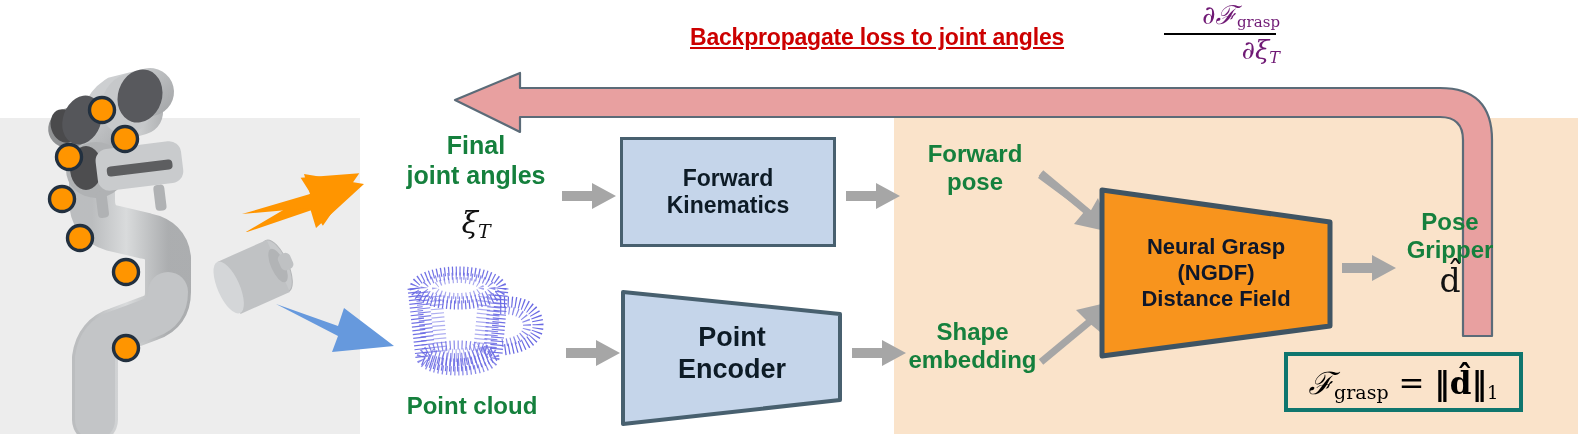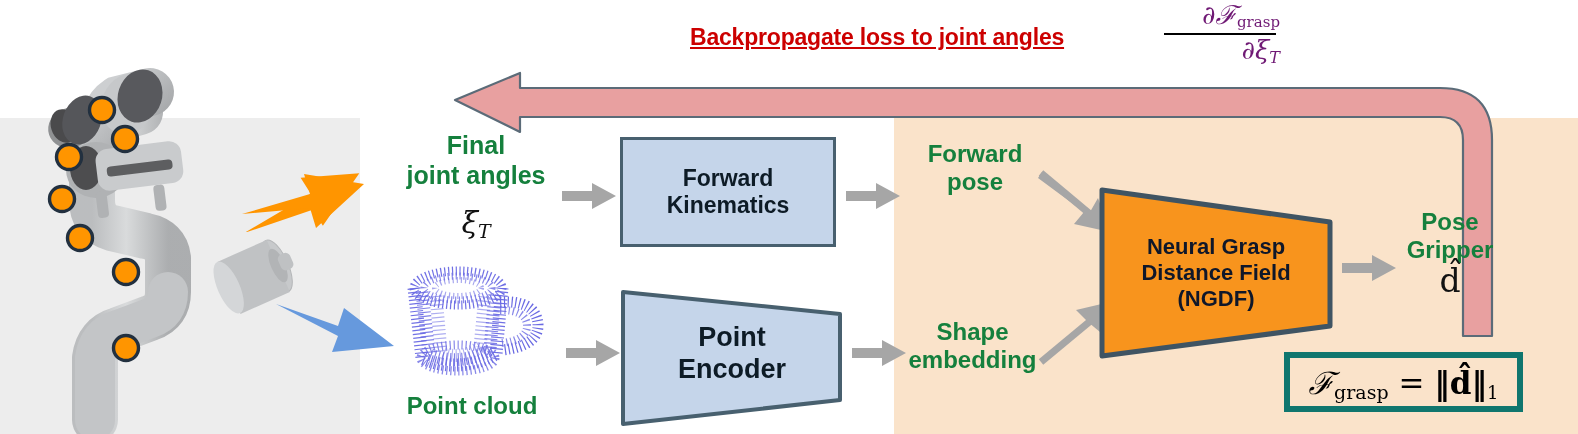--- a/index.html
+++ b/index.html
@@ -37,21 +37,21 @@
   
   #fk-box{left:620px;top:137px;width:216px;height:110px;background:#c5d5ea;
           border:3px solid #48606f;display:flex;align-items:center;justify-content:center;
           box-sizing:border-box;}
   #fk-box span{color:#0d1b26;font-weight:bold;font-size:23px;text-align:center;line-height:1.16;}
   .trap-txt{position:absolute;display:flex;align-items:center;justify-content:center;
             text-align:center;font-weight:bold;line-height:1.17;pointer-events:none;}
 
   
   #fgrasp-box{left:1284px;top:352px;width:239px;height:60px;background:#fae3ca;
-              border:6px solid #0f766e;box-sizing:border-box;
+              border:4px solid #0f766e;box-sizing:border-box;
               display:flex;align-items:center;justify-content:center;}
   #fgrasp-box span{font-family:"DejaVu Serif",serif;font-size:31px;color:#000;white-space:nowrap;}
 
   svg{display:block;}
 </style>
 </head>
 <body>
 
 <div class="abs" id="sim-panel"></div>
 <div class="abs" id="ngdf-panel"></div>
@@ -234,22 +234,22 @@
   <path d="M72 2 L38 10 L50 22 L62 32 Z" fill="#a6a6a6"></path>
 </svg>
 
 <svg class="abs" style="left:1096px;top:186px;" width="240" height="174">
   <path d="M6 4 L234 36 L234 140 L6 170 Z" fill="#F8941D" stroke="#3f5463" stroke-width="5" stroke-linejoin="round"></path>
 </svg>
 <div class="abs trap-txt" style="left:1096px;top:186px;width:240px;height:174px;
      color:#0f172a;font-size:22px;">
   <div>
     <div>Neural Grasp</div>
+    <div>(NGDF)</div>
     <div>Distance Field</div>
-    <div>(NGDF)</div>
   </div>
 </div>
 
 <svg class="abs" style="left:1342px;top:252px;" width="56" height="32">
   <path d="M0 11 L30 11 L30 3 L54 16 L30 29 L30 21 L0 21 Z" fill="#a6a6a6"></path>
 </svg>
 
 <div class="abs lbl" id="lbl-pose">
   <div>Pose</div>
   <div>Gripper</div>

